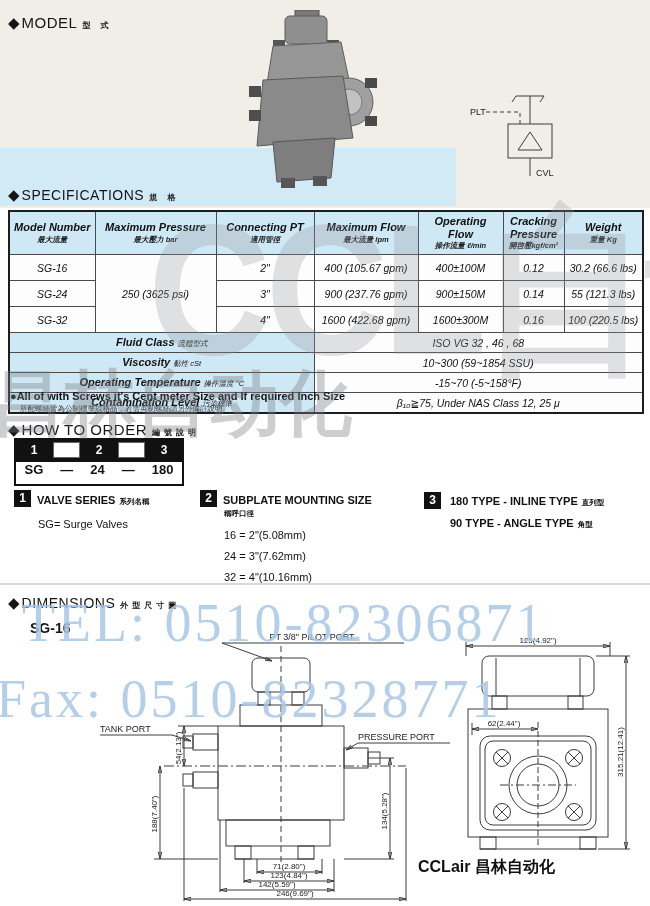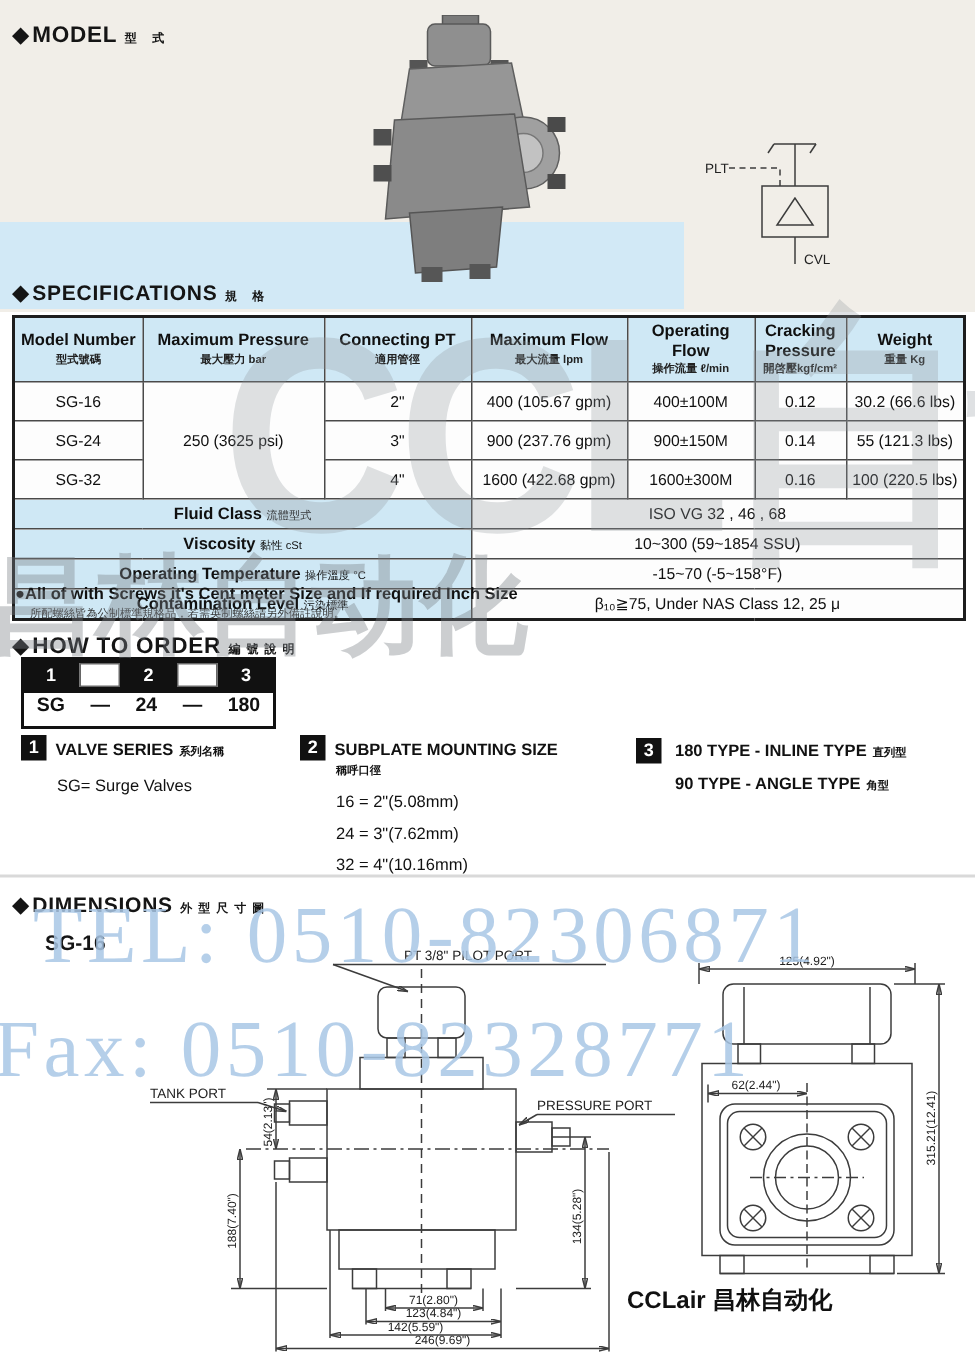--- a/index.html
+++ b/index.html
@@ -9,26 +9,26 @@
   .blue-block{position:absolute;left:0;top:148px;width:456px;height:58px;background:#d2e9f6;}
   
   .wm{position:absolute;pointer-events:none;white-space:nowrap;z-index:6;}
   .wm-big{left:148px;top:168px;font-size:185px;font-weight:bold;color:#8f969c;opacity:.28;letter-spacing:-6px;transform:scaleX(.92);transform-origin:left top;}
   .wm-mid{left:-8px;top:356px;font-size:72px;font-weight:bold;color:#7a8086;opacity:.38;}
   .wm-tel{left:22px;top:592px;font-family:"Liberation Serif","DejaVu Serif",serif;font-size:54px;color:#a9c7e6;opacity:.85;letter-spacing:3px;text-align:center;}
   .wm-fax{left:-4px;top:668px;font-family:"Liberation Serif","DejaVu Serif",serif;font-size:54px;color:#a9c7e6;opacity:.85;letter-spacing:3px;}
   
   .hd{position:absolute;z-index:3;color:#151515;}
   .hd .dia{font-size:15px;margin-right:2px;}
-  .hd .en{font-size:15px;font-weight:bold;letter-spacing:.5px;}
+  .hd .en{font-size:15px;font-weight:normal;letter-spacing:.5px;}
   .hd .cn{font-size:8px;font-weight:bold;margin-left:5px;letter-spacing:4px;}
   
   .spec{position:absolute;left:8px;top:210px;z-index:3;border-collapse:collapse;table-layout:fixed;width:634px;background:#fff;}
   .spec th,.spec td{border:1px solid #4a4a4a;text-align:center;vertical-align:middle;padding:1px 2px;overflow:hidden;}
-  .spec{border:2px solid #1d1d1d;}
+  .spec{border:2px solid #1d1d1d;font-style:italic;}
   .spec th{background:#cfe8f5;height:40px;}
   .hdr-en{font-size:11px;font-weight:bold;color:#101010;line-height:1.15;}
   .hdr-cn{font-size:7.5px;color:#222;margin-top:1px;}
   .spec td{font-size:10.5px;color:#101010;height:23px;background:#fdfdfd;}
   .spec tr.xrow td{height:17px;}
   .xlabel{background:#cfe8f5 !important;text-align:center;}
   .xl-en{font-size:11px;font-weight:bold;}
   .xl-cn{font-size:7.5px;margin-left:3px;}
   
   .note{position:absolute;left:10px;top:390px;z-index:3;color:#111;}
@@ -121,21 +121,21 @@
         <col style="width:98px">
         <col style="width:104px">
         <col style="width:85px">
         <col style="width:61px">
         <col style="width:79px">
     </colgroup>
     <tbody>
         <tr>
       <th>
             <div class="hdr-en">Model Number</div>
-            <div class="hdr-cn">型式號碼</div>
+            <div class="hdr-cn">最大流量</div>
           </th>
       <th>
             <div class="hdr-en">Maximum Pressure</div>
             <div class="hdr-cn">最大壓力 bar</div>
           </th>
       <th>
             <div class="hdr-en">Connecting PT</div>
             <div class="hdr-cn">適用管徑</div>
           </th>
       <th>

